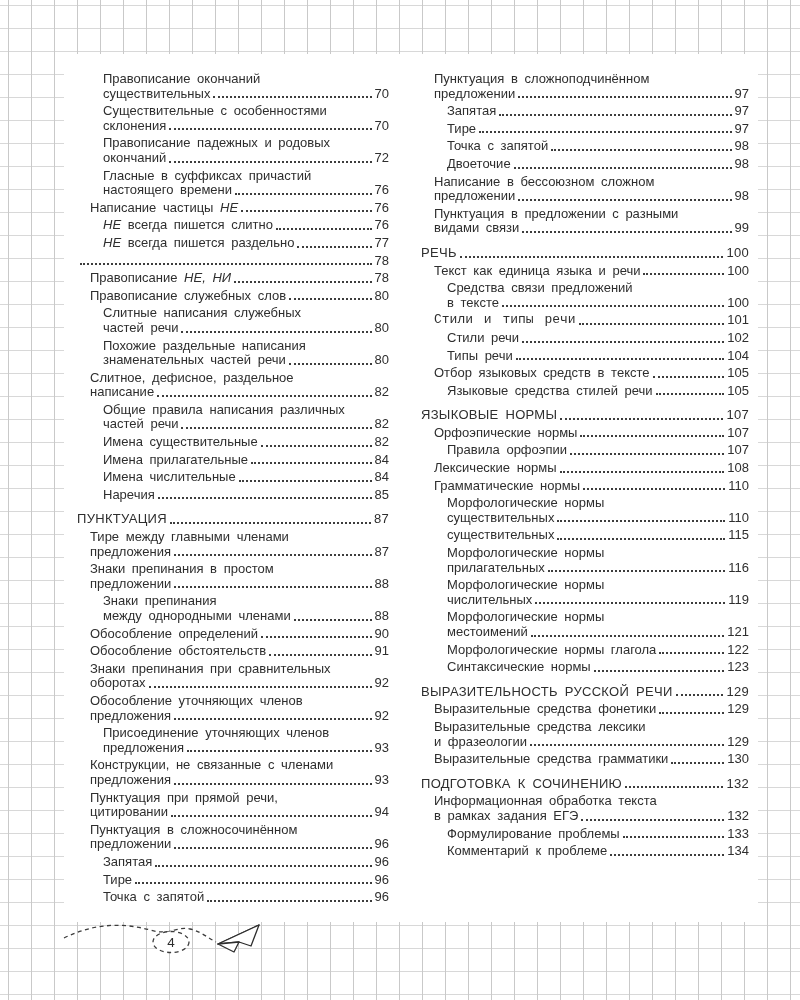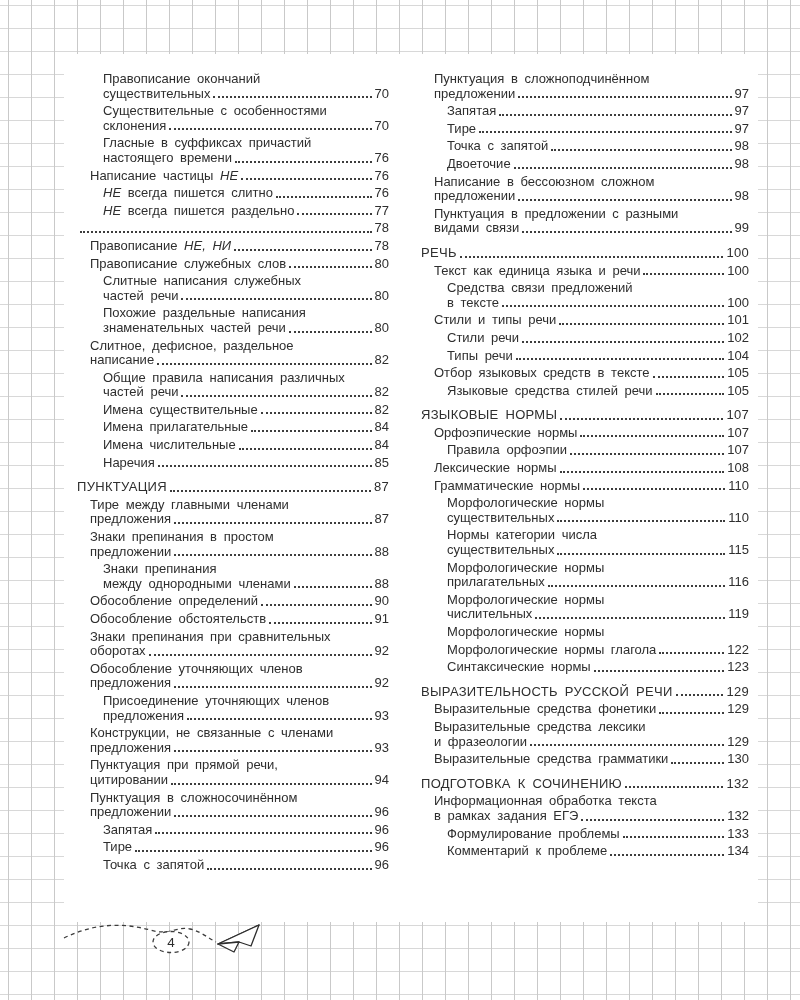--- a/index.html
+++ b/index.html
@@ -66,20 +66,28 @@
     </div>
     <div class="entry">
       <div class="ln" style="padding-left: 26px;">Существительные с особенностями</div>
       <div class="ln lastline">
         <span class="txt" style="padding-left: 26px;">склонения</span>
         <span class="dots"></span>
         <span class="pg">70</span>
       </div>
     </div>
     <div class="entry">
+      <div class="ln" style="padding-left: 26px;">Правописание падежных и родовых</div>
+      <div class="ln lastline">
+        <span class="txt" style="padding-left: 26px;">окончаний</span>
+        <span class="dots"></span>
+        <span class="pg">72</span>
+      </div>
+    </div>
+    <div class="entry">
       <div class="ln" style="padding-left: 26px;">Гласные в суффиксах причастий</div>
       <div class="ln lastline">
         <span class="txt" style="padding-left: 26px;">настоящего времени</span>
         <span class="dots"></span>
         <span class="pg">76</span>
       </div>
     </div>
     <div class="entry">
       <div class="ln lastline">
         <span class="txt" style="padding-left: 13px;">Написание частицы <span class="it">НЕ</span></span>
@@ -366,21 +374,21 @@
     <div class="entry">
       <div class="ln" style="padding-left: 26px;">Средства связи предложений</div>
       <div class="ln lastline">
         <span class="txt" style="padding-left: 26px;">в тексте</span>
         <span class="dots"></span>
         <span class="pg">100</span>
       </div>
     </div>
     <div class="entry">
       <div class="ln lastline">
-        <span class="txt" style="padding-left: 13px;">Стили и типы речи</span>
+        <span class="txt" style="padding-left: 13px; font-family: Liberation Mono, monospace;">Стили и типы речи</span>
         <span class="dots"></span>
         <span class="pg">101</span>
       </div>
     </div>
     <div class="entry">
       <div class="ln lastline">
         <span class="txt" style="padding-left: 26px;">Стили речи</span>
         <span class="dots"></span>
         <span class="pg">102</span>
       </div>
@@ -443,21 +451,20 @@
     </div>
     <div class="entry">
       <div class="ln" style="padding-left: 26px;">Морфологические нормы</div>
       <div class="ln lastline">
         <span class="txt" style="padding-left: 26px;">существительных</span>
         <span class="dots"></span>
         <span class="pg">110</span>
       </div>
     </div>
     <div class="entry">
-      <div class="ln" style="padding-left: 26px;">Нормы категории числа</div>
       <div class="ln lastline">
         <span class="txt" style="padding-left: 26px;">существительных</span>
         <span class="dots"></span>
         <span class="pg">115</span>
       </div>
     </div>
     <div class="entry">
       <div class="ln" style="padding-left: 26px;">Морфологические нормы</div>
       <div class="ln lastline">
         <span class="txt" style="padding-left: 26px;">прилагательных</span>
@@ -468,20 +475,25 @@
     <div class="entry">
       <div class="ln" style="padding-left: 26px;">Морфологические нормы</div>
       <div class="ln lastline">
         <span class="txt" style="padding-left: 26px;">числительных</span>
         <span class="dots"></span>
         <span class="pg">119</span>
       </div>
     </div>
     <div class="entry">
       <div class="ln" style="padding-left: 26px;">Морфологические нормы</div>
+      <div class="ln lastline">
+        <span class="txt" style="padding-left: 26px;">местоимений</span>
+        <span class="dots"></span>
+        <span class="pg">121</span>
+      </div>
     </div>
     <div class="entry">
       <div class="ln lastline">
         <span class="txt" style="padding-left: 26px;">Морфологические нормы глагола</span>
         <span class="dots"></span>
         <span class="pg">122</span>
       </div>
     </div>
     <div class="entry">
       <div class="ln lastline">

